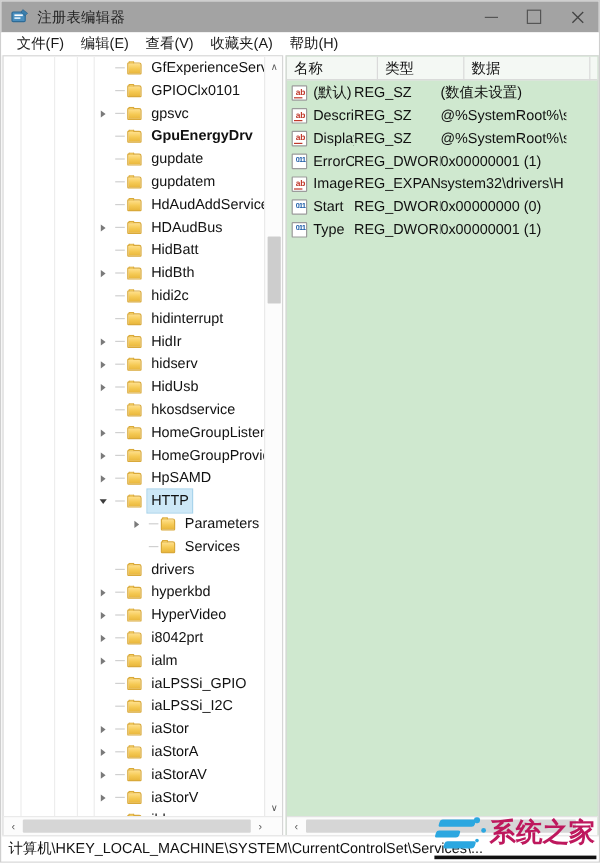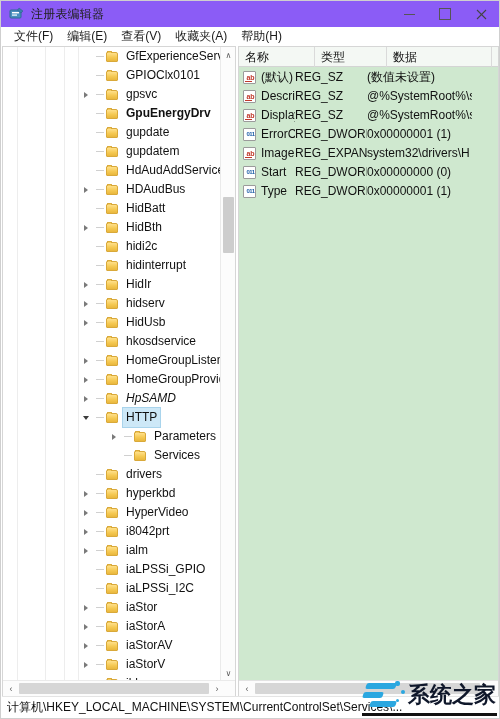--- a/index.html
+++ b/index.html
@@ -15,21 +15,21 @@
     box-sizing: border-box;
     border: 1px solid #cfcfcf;
     background: #ffffff;
     overflow: hidden;
   }
 
   
   .titlebar {
     position: absolute; left: 0; top: 0;
     width: 100%; height: 26px;
-    background: #8b5cf6;
+    background: #a3a3a3;
     display: flex; align-items: center;
   }
   .title-icon {
     width: 16px; height: 16px;
     margin-left: 8px; margin-right: 6px;
     position: relative; flex: 0 0 auto;
   }
   .title-text {
     font-size: 12px; color: #222; white-space: nowrap;
     letter-spacing: .2px;
@@ -262,21 +262,21 @@
     position: absolute; display: block;
     background: #2ba7e0; border-radius: 2px;
   }
   .wm-b1 { left: 4px;  top: 5px;  width: 30px; height: 6px; transform: skewX(-18deg); }
   .wm-b2 { left: 1px;  top: 14px; width: 20px; height: 6px; transform: skewX(-18deg); }
   .wm-b3 { left: 8px;  top: 23px; width: 26px; height: 6px; transform: skewX(-18deg); }
   .wm-d1 { left: 33px; top: 3px;  width: 5px; height: 5px; border-radius: 50%; background:#63c6ea; }
   .wm-d2 { left: 39px; top: 12px; width: 4px; height: 4px; border-radius: 50%; background:#63c6ea; }
   .wm-d3 { left: 34px; top: 21px; width: 3px; height: 3px; border-radius: 50%; background:#8ad6f0; }
   .wm-text {
-    font-size: 22px; font-weight: bold; color: #0f172a;
+    font-size: 22px; font-weight: bold; color: #be185d;
     letter-spacing: 0px; line-height: 1;
     font-family: "DejaVu Sans", sans-serif;
   }
   .wm-underline {
     position: absolute; left: 2px; bottom: 2px;
     width: 135px; height: 3px; background: #111;
   }
 </style>
 </head>
 <body>
@@ -445,21 +445,21 @@
               <span class="tlabel">HomeGroupListener</span>
             </div>
             <div class="trow" style="padding-left: 75px;">
               <div class="twist">
                 <i class="chev closed"></i>
               </div>
               <div class="hline"></div>
               <div class="folder"></div>
               <span class="tlabel">HomeGroupProvider</span>
             </div>
-            <div class="trow" style="padding-left: 75px; font-style: italic;">
+            <div class="trow" style="padding-left: 75px;">
               <div class="twist">
                 <i class="chev closed"></i>
               </div>
               <div class="hline"></div>
               <div class="folder"></div>
               <span class="tlabel">HpSAMD</span>
             </div>
             <div class="trow sel" style="padding-left: 75px;">
               <div class="twist">
                 <i class="chev open"></i>

